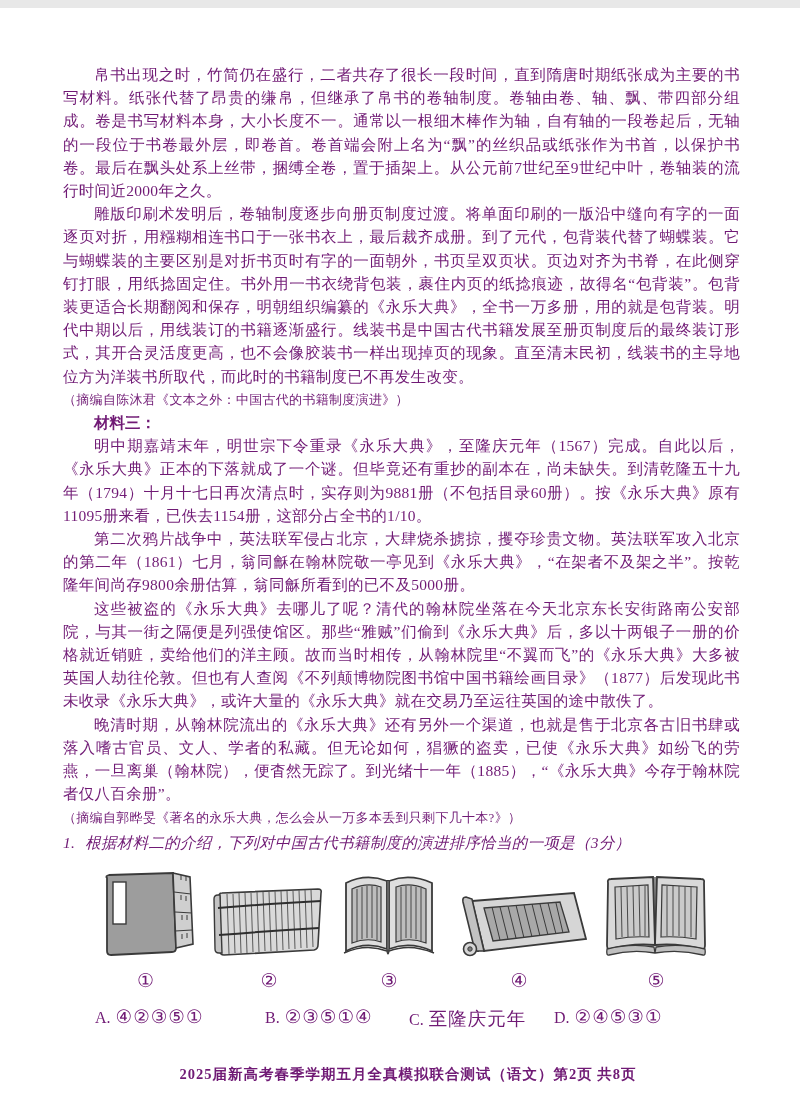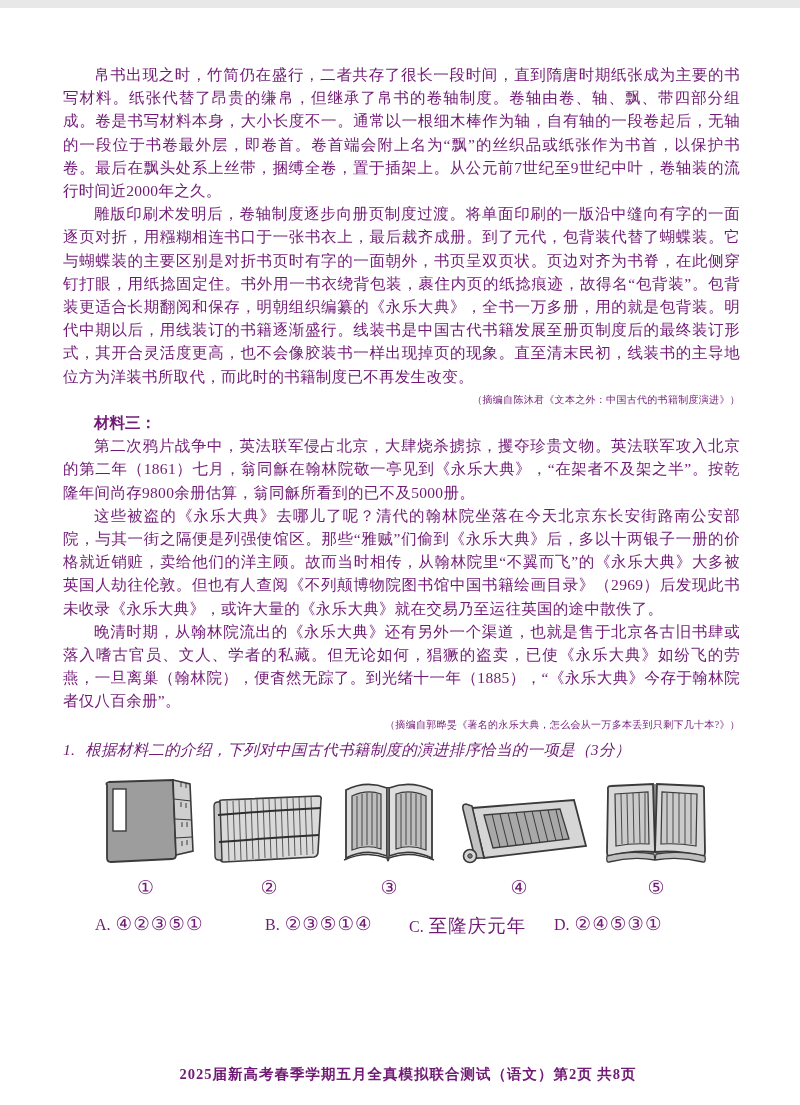--- a/index.html
+++ b/index.html
@@ -19,23 +19,23 @@
   }
   .para {
     font-size: 15.5px;
     line-height: 23.2px;
     text-align: justify;
     text-justify: inter-character;
     text-indent: 2em;
     letter-spacing: 0.3px;
   }
   .attribution {
-    font-size: 10px;
-    line-height: 23.2px;
-    text-align: right;
+    font-size: 13px;
+    line-height: 23.2px;
+    text-align: left;
     letter-spacing: 0.3px;
   }
   .material-heading {
     font-size: 15.5px;
     line-height: 23.2px;
     font-weight: bold;
     text-indent: 2em;
     font-family: "Liberation Sans", "DejaVu Sans", sans-serif;
   }
   .question-line {
@@ -91,22 +91,23 @@
 <body>
 
 <div class="page">
   <div class="content">
 
     <p class="para">帛书出现之时，竹简仍在盛行，二者共存了很长一段时间，直到隋唐时期纸张成为主要的书写材料。纸张代替了昂贵的缣帛，但继承了帛书的卷轴制度。卷轴由卷、轴、飘、带四部分组成。卷是书写材料本身，大小长度不一。通常以一根细木棒作为轴，自有轴的一段卷起后，无轴的一段位于书卷最外层，即卷首。卷首端会附上名为“飘”的丝织品或纸张作为书首，以保护书卷。最后在飘头处系上丝带，捆缚全卷，置于插架上。从公元前7世纪至9世纪中叶，卷轴装的流行时间近2000年之久。</p>
     <p class="para">雕版印刷术发明后，卷轴制度逐步向册页制度过渡。将单面印刷的一版沿中缝向有字的一面逐页对折，用糨糊相连书口于一张书衣上，最后裁齐成册。到了元代，包背装代替了蝴蝶装。它与蝴蝶装的主要区别是对折书页时有字的一面朝外，书页呈双页状。页边对齐为书脊，在此侧穿钉打眼，用纸捻固定住。书外用一书衣绕背包装，裹住内页的纸捻痕迹，故得名“包背装”。包背装更适合长期翻阅和保存，明朝组织编纂的《永乐大典》，全书一万多册，用的就是包背装。明代中期以后，用线装订的书籍逐渐盛行。线装书是中国古代书籍发展至册页制度后的最终装订形式，其开合灵活度更高，也不会像胶装书一样出现掉页的现象。直至清末民初，线装书的主导地位方为洋装书所取代，而此时的书籍制度已不再发生改变。</p>
     <p class="attribution">（摘编自陈沐君《文本之外：中国古代的书籍制度演进》）</p>
 
     <p class="material-heading">材料三：</p>
+    <p class="para">明中期嘉靖末年，明世宗下令重录《永乐大典》，至隆庆元年（1567）完成。自此以后，《永乐大典》正本的下落就成了一个谜。但毕竟还有重抄的副本在，尚未缺失。到清乾隆五十九年（1794）十月十七日再次清点时，实存则为9881册（不包括目录60册）。按《永乐大典》原有11095册来看，已佚去1154册，这部分占全书的1/10。</p>
     <p class="para">第二次鸦片战争中，英法联军侵占北京，大肆烧杀掳掠，攫夺珍贵文物。英法联军攻入北京的第二年（1861）七月，翁同龢在翰林院敬一亭见到《永乐大典》，“在架者不及架之半”。按乾隆年间尚存9800余册估算，翁同龢所看到的已不及5000册。</p>
-    <p class="para">这些被盗的《永乐大典》去哪儿了呢？清代的翰林院坐落在今天北京东长安街路南公安部院，与其一街之隔便是列强使馆区。那些“雅贼”们偷到《永乐大典》后，多以十两银子一册的价格就近销赃，卖给他们的洋主顾。故而当时相传，从翰林院里“不翼而飞”的《永乐大典》大多被英国人劫往伦敦。但也有人查阅《不列颠博物院图书馆中国书籍绘画目录》（2969）后发现此书未收录《永乐大典》，或许大量的《永乐大典》就在交易乃至运往英国的途中散佚了。</p>
+    <p class="para">这些被盗的《永乐大典》去哪儿了呢？清代的翰林院坐落在今天北京东长安街路南公安部院，与其一街之隔便是列强使馆区。那些“雅贼”们偷到《永乐大典》后，多以十两银子一册的价格就近销赃，卖给他们的洋主顾。故而当时相传，从翰林院里“不翼而飞”的《永乐大典》大多被英国人劫往伦敦。但也有人查阅《不列颠博物院图书馆中国书籍绘画目录》（1877）后发现此书未收录《永乐大典》，或许大量的《永乐大典》就在交易乃至运往英国的途中散佚了。</p>
     <p class="para">晚清时期，从翰林院流出的《永乐大典》还有另外一个渠道，也就是售于北京各古旧书肆或落入嗜古官员、文人、学者的私藏。但无论如何，猖獗的盗卖，已使《永乐大典》如纷飞的劳燕，一旦离巢（翰林院），便杳然无踪了。到光绪十一年（1885），“《永乐大典》今存于翰林院者仅八百余册”。</p>
     <p class="attribution">（摘编自郭晔旻《著名的永乐大典，怎么会从一万多本丢到只剩下几十本?》）</p>
 
     <p class="question-line"><span class="qnum">1.</span><span>根据材料二的介绍，下列对中国古代书籍制度的演进排序恰当的一项是（3分）</span></p>
 
     <div class="figures-row">
 
       <div class="figure">
         <span>
           <svg width="105" height="93" viewBox="0 0 105 93">

